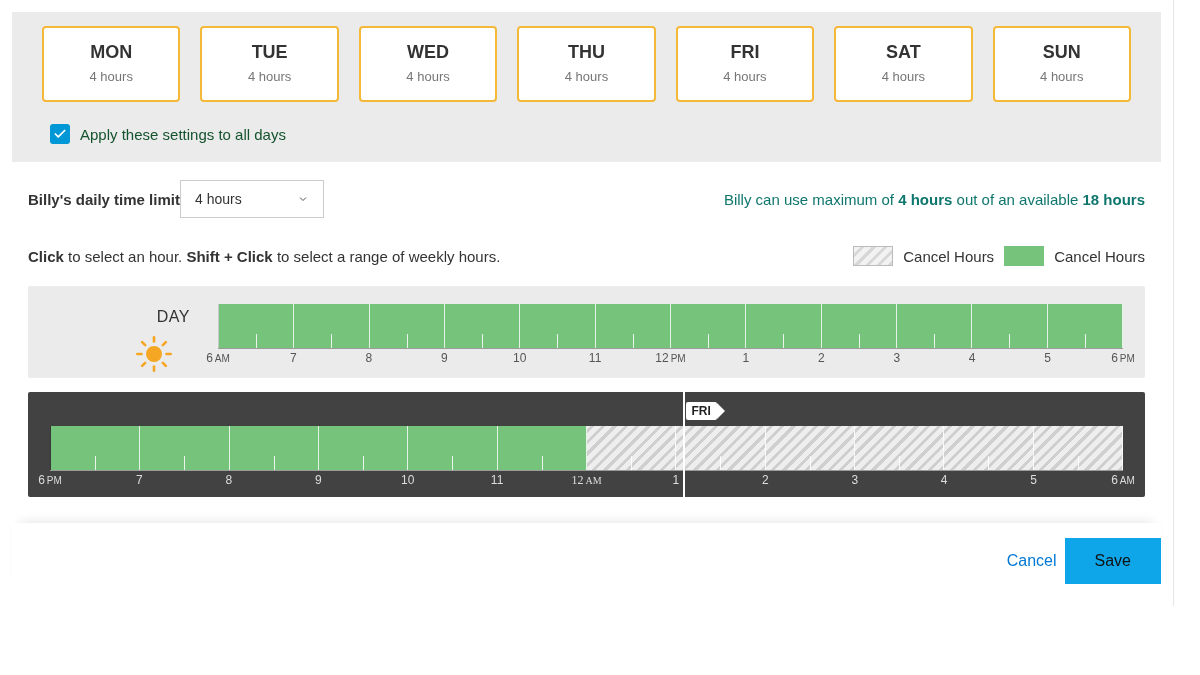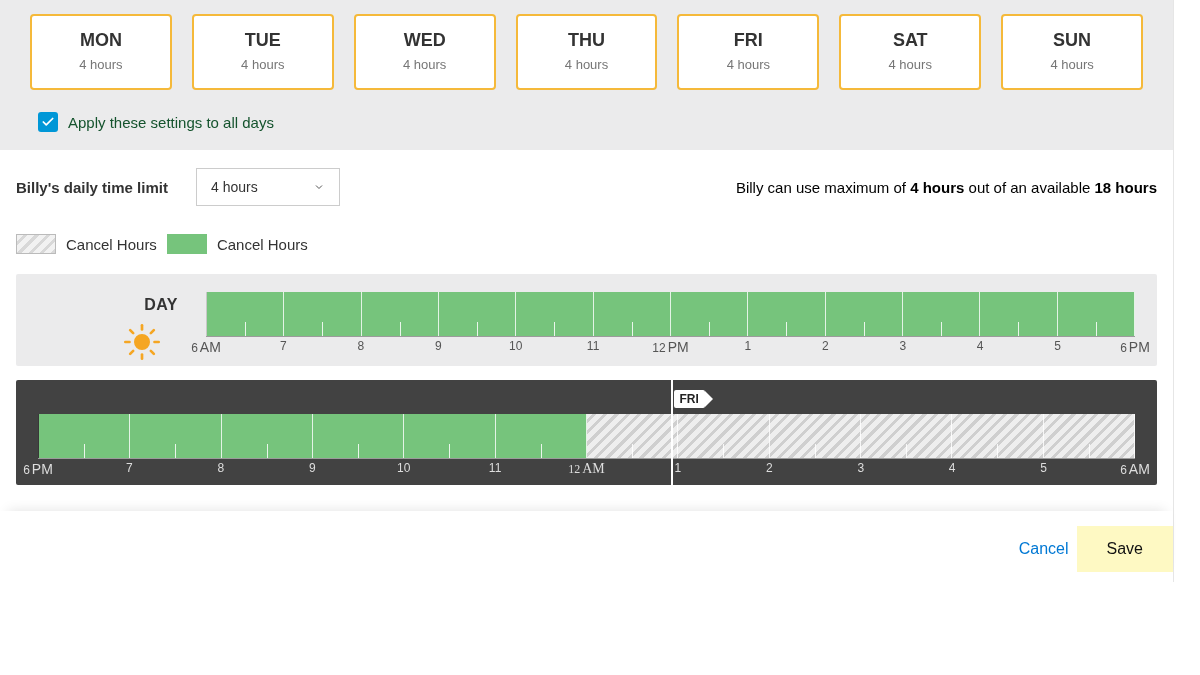--- a/index.html
+++ b/index.html
@@ -6,21 +6,21 @@
   html, body {
     margin: 0; padding: 0;
     font-family: "Segoe UI", Arial, sans-serif;
     font-size: 14px;
     color: #333;
     background: #fff;
     width: 1200px;
   }
   .page {
     width: 1174px;
-    padding: 0;
+    padding: 12px;
     border-right: 1px solid #e6e6e6;
     position: relative;
   }
   
   .days-strip {
     background: #ebebec;
     padding: 10px 16px 14px;
   }
   .days-row {
     display: flex;
@@ -64,33 +64,33 @@
   .apply-label { color: #14532d; font-size: 15px; }
 
   
   .limit-row {
     display: flex;
     align-items: center;
     justify-content: space-between;
     padding: 18px 16px 8px;
   }
   .limit-left {
-    display: flex; align-items: center; gap: 28px;
+    display: flex; align-items: center; gap: 0;
   }
   .limit-title { font-weight: 700; font-size: 15px; }
   .dropdown {
     border: 1px solid #ccc;
     background: #fff;
     padding: 10px 14px;
     width: 144px;
     display: flex; justify-content: space-between; align-items: center;
     cursor: pointer;
   }
   .chev { width: 12px; height: 12px; }
-  .limit-right { color: #000000; font-size: 15px; }
+  .limit-right { color: #0f766e; font-size: 15px; }
   .limit-right b { font-weight: 700; }
 
   
   .instr-row {
     display: flex; justify-content: space-between; align-items: center;
     padding: 20px 16px 12px;
   }
   .instr { font-size: 15px; }
   .legend { display: flex; align-items: center; gap: 10px; font-size: 15px; }
   .swatch { width: 40px; height: 20px; display: inline-block; }
@@ -108,21 +108,21 @@
   }
   .sched.day { background: #ebebec; color: #333; }
   .sched.night { background: #424242; color: #fff; position: relative; }
   .sched-inner { display: flex; align-items: flex-start; gap: 18px; }
   .sched-label {
     width: 150px;
     text-align: right;
     padding-right: 10px;
     padding-top: 4px;
   }
-  .sched-label .txt { font-weight: 700; font-size: 16px; letter-spacing: 0.5px; }
+  .sched-label .txt { font-weight: 400; font-size: 16px; letter-spacing: 0.5px; }
   .sched-label .ico { margin-top: 8px; display: flex; justify-content: flex-end; padding-right: 16px; }
 
   .timeline {
     flex: 1;
     position: relative;
   }
   .bar {
     display: flex;
     height: 44px;
     border-left: 1px solid rgba(0,0,0,0.15);
@@ -146,21 +146,21 @@
   }
   .axis-line { height: 1px; background: #9b9b9b; }
   .ticks { position: relative; height: 22px; }
   .tick {
     position: absolute;
     top: 2px;
     transform: translateX(-50%);
     font-size: 12px;
     white-space: nowrap;
   }
-  .tick .ampm { font-size: 14px; margin-left: 2px; }
+  .tick .ampm { font-size: 10px; margin-left: 2px; }
   .sched.day .tick { color: #555; }
   .sched.night .tick { color: #ddd; }
   .fri-flag {
     position: absolute;
     top: 0; left: 0;
     transform: translate(0, 0);
     background: #fff; color: #222;
     font-weight: 700; font-size: 12px;
     padding: 2px 6px;
     border-radius: 2px;
@@ -190,21 +190,21 @@
     border-top: 1px solid #fff;
     box-shadow: 0 -8px 12px -8px rgba(0,0,0,0.12);
   }
   .btn-cancel {
     color: #0078d4;
     font-size: 16px;
     cursor: pointer;
     padding: 10px 8px;
   }
   .btn-save {
-    background: #fef9c3;
+    background: #0ea5e9;
     color: #111;
     font-size: 16px;
     padding: 14px 30px;
     margin-right: 0;
     cursor: pointer;
   }
 </style>
 </head>
 <body>
 
@@ -260,20 +260,23 @@
             <polyline points="6 9 12 15 18 9"></polyline>
           </svg>
       </div>
     </div>
     <div class="limit-right">
       <span>Billy can use maximum of </span><b>4 hours</b><span> out of an available </span><b>18 hours</b>
     </div>
   </div>
 
   <div class="instr-row">
+    <div class="instr">
+      <b>Click</b><span> to select an hour. </span><b>Shift + Click</b><span> to select a range of weekly hours.</span>
+    </div>
     <div class="legend">
       <span class="swatch blocked"></span>
       <span>Cancel Hours</span>
       <span class="swatch allowed"></span>
       <span>Cancel Hours</span>
     </div>
   </div>
 
   <div class="sched day">
     <div class="sched-inner">

